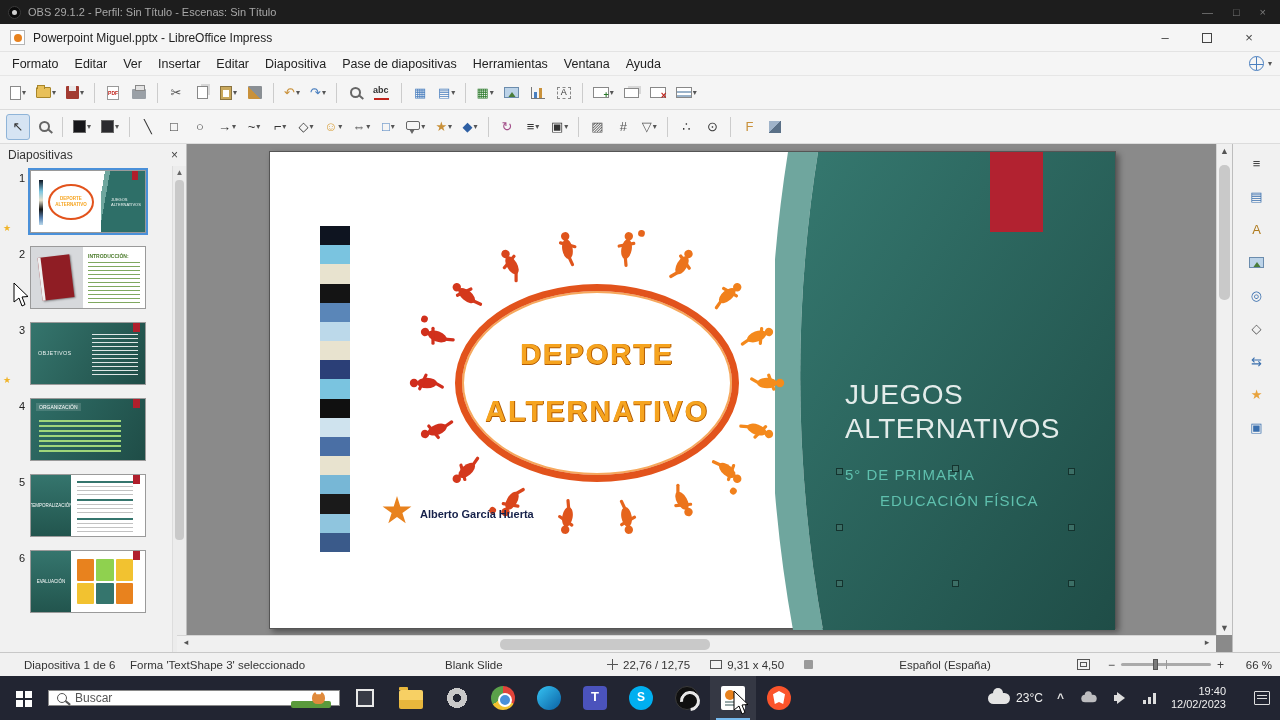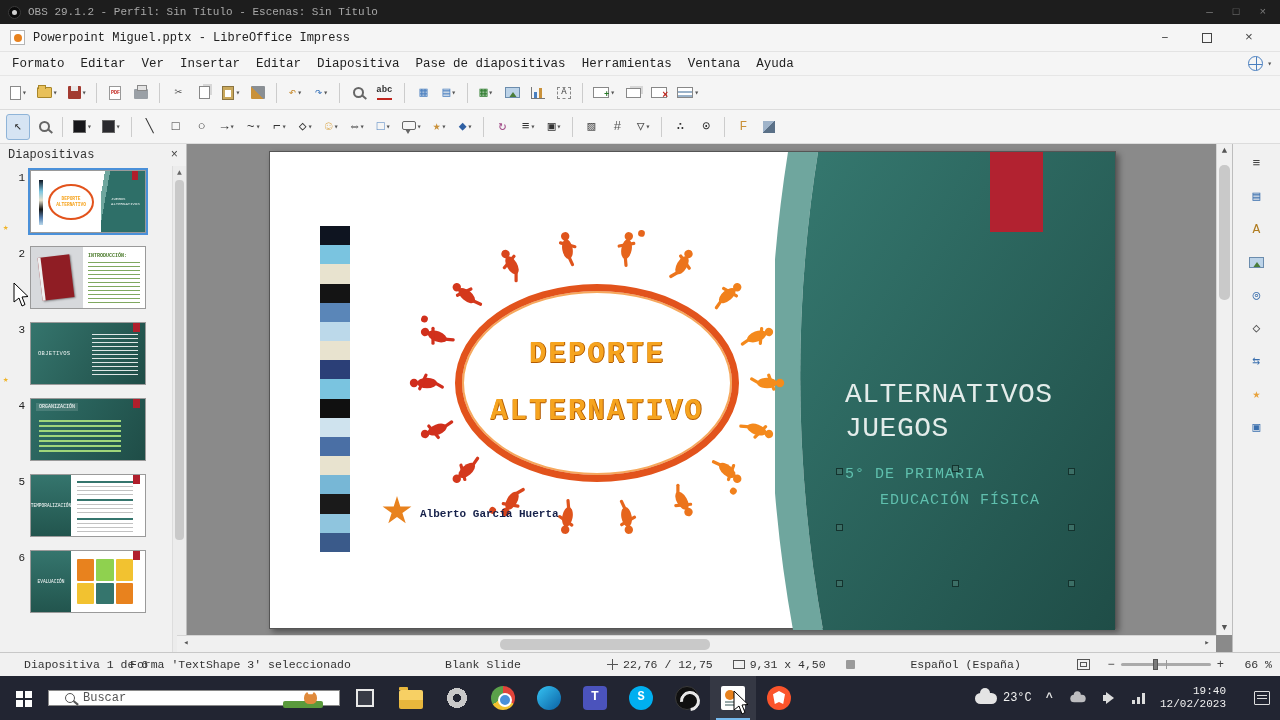--- a/index.html
+++ b/index.html
@@ -1,17 +1,17 @@
 <!DOCTYPE html>
 <html><head>
 <meta charset="utf-8">
 <style>
   *{box-sizing:border-box;margin:0;padding:0;}
   html,body{width:1280px;height:720px;overflow:hidden;font-family:"Liberation Sans",sans-serif;}
-  .screen{position:relative;width:1280px;height:720px;background:#a16207;font-family:Liberation Mono, monospace;}
+  .screen{position:relative;width:1280px;height:720px;background:#a16207;}
 
   
   .obs-bar{position:absolute;left:0;top:0;width:1280px;height:24px;background:#1d1d1d;display:flex;align-items:center;gap:7px;padding:0 8px;color:#a8a8a8;font-size:11px;}
   .obs-logo{width:13px;height:13px;border-radius:50%;background:#0a0a0a;border:1px solid #3a3a3a;position:relative;}
   .obs-logo::after{content:"";position:absolute;left:3px;top:3px;width:5px;height:5px;border-radius:50%;background:#cfcfcf;}
   .obs-controls{margin-left:auto;display:flex;gap:20px;color:#7d7d7d;font-size:11px;padding-right:6px;}
   .obs-controls span{cursor:default;}
 
   
   .lo{position:absolute;left:0;top:24px;width:1280px;height:652px;background:#f1f1f1;display:flex;flex-direction:column;}
@@ -167,21 +167,21 @@
   .zoom-sign{font-size:12px;color:#444;}
   .zoom-track{width:90px;height:3px;background:#aaa;border-radius:2px;position:relative;}
   .zoom-track::after{content:"";position:absolute;left:50%;top:-3px;width:1px;height:9px;background:#999;}
   .zoom-handle{position:absolute;left:36%;top:-4px;width:5px;height:11px;background:#7a7a7a;border:1px solid #555;}
   .zoom-val{width:40px;text-align:right;}
 
   
   .taskbar{position:absolute;left:0;top:676px;width:1280px;height:44px;background:#222532;display:flex;align-items:stretch;color:#fff;}
   .tb-start{width:46px;display:flex;align-items:center;justify-content:center;}
   .win-logo{width:7px;height:7px;background:#fdfdfd;box-shadow:9px 0 0 #fdfdfd,0 9px 0 #fdfdfd,9px 9px 0 #fdfdfd;margin:-8px 8px 0 0;}
-  .tb-search{width:292px;margin:14px 2px;background:#fff;border:1px solid #8a8a8a;display:flex;align-items:center;gap:8px;padding:0 16px;}
+  .tb-search{width:292px;margin:14px 2px;background:#fff;border:1px solid #8a8a8a;display:flex;align-items:center;gap:8px;padding:0 8px;}
   .mag-ic{width:10px;height:10px;border:1.5px solid #555;border-radius:50%;position:relative;flex:none;}
   .mag-ic::after{content:"";position:absolute;width:6px;height:1.5px;background:#555;right:-5px;bottom:-1px;transform:rotate(40deg);}
   .tb-search-text{font-size:12px;color:#555;flex:1;}
   .search-art{width:40px;height:24px;position:relative;flex:none;}
   .search-art::before{content:"";position:absolute;left:0;right:0;bottom:2px;height:7px;background:#5a9a3c;border-radius:2px;}
   .search-art::after{content:"";position:absolute;right:6px;bottom:6px;width:13px;height:13px;background:#e08a3c;border-radius:50% 50% 40% 40%;clip-path:polygon(0 30%,20% 0,35% 25%,65% 25%,80% 0,100% 30%,100% 100%,0 100%);}
   .tb-apps{display:flex;}
   .tb-app{width:46px;display:flex;align-items:center;justify-content:center;position:relative;}
   .tb-app.active{background:rgba(255,255,255,.09);}
   .tb-app.active::after{content:"";position:absolute;left:6px;right:6px;bottom:0;height:2px;background:#76b9ed;}
@@ -707,22 +707,22 @@
 
           <div class="badge-oval">
             <span>DEPORTE</span>
             <span>ALTERNATIVO</span>
           </div>
 
           <div class="brand-star"></div>
           <div class="author">Alberto García Huerta</div>
 
           <div class="slide-titleblock">
+            <div class="stitle">JUEGOS</div>
             <div class="stitle">ALTERNATIVOS</div>
-            <div class="stitle">JUEGOS</div>
             <div class="ssub1">5°  DE PRIMARIA</div>
             <div class="ssub2">EDUCACIÓN FÍSICA</div>
           </div>
 
           <div class="handle" style="left:566px;top:316px"></div>
           <div class="handle" style="left:682px;top:313px"></div>
           <div class="handle" style="left:798px;top:316px"></div>
           <div class="handle" style="left:566px;top:372px"></div>
           <div class="handle" style="left:798px;top:372px"></div>
           <div class="handle" style="left:566px;top:428px"></div>

